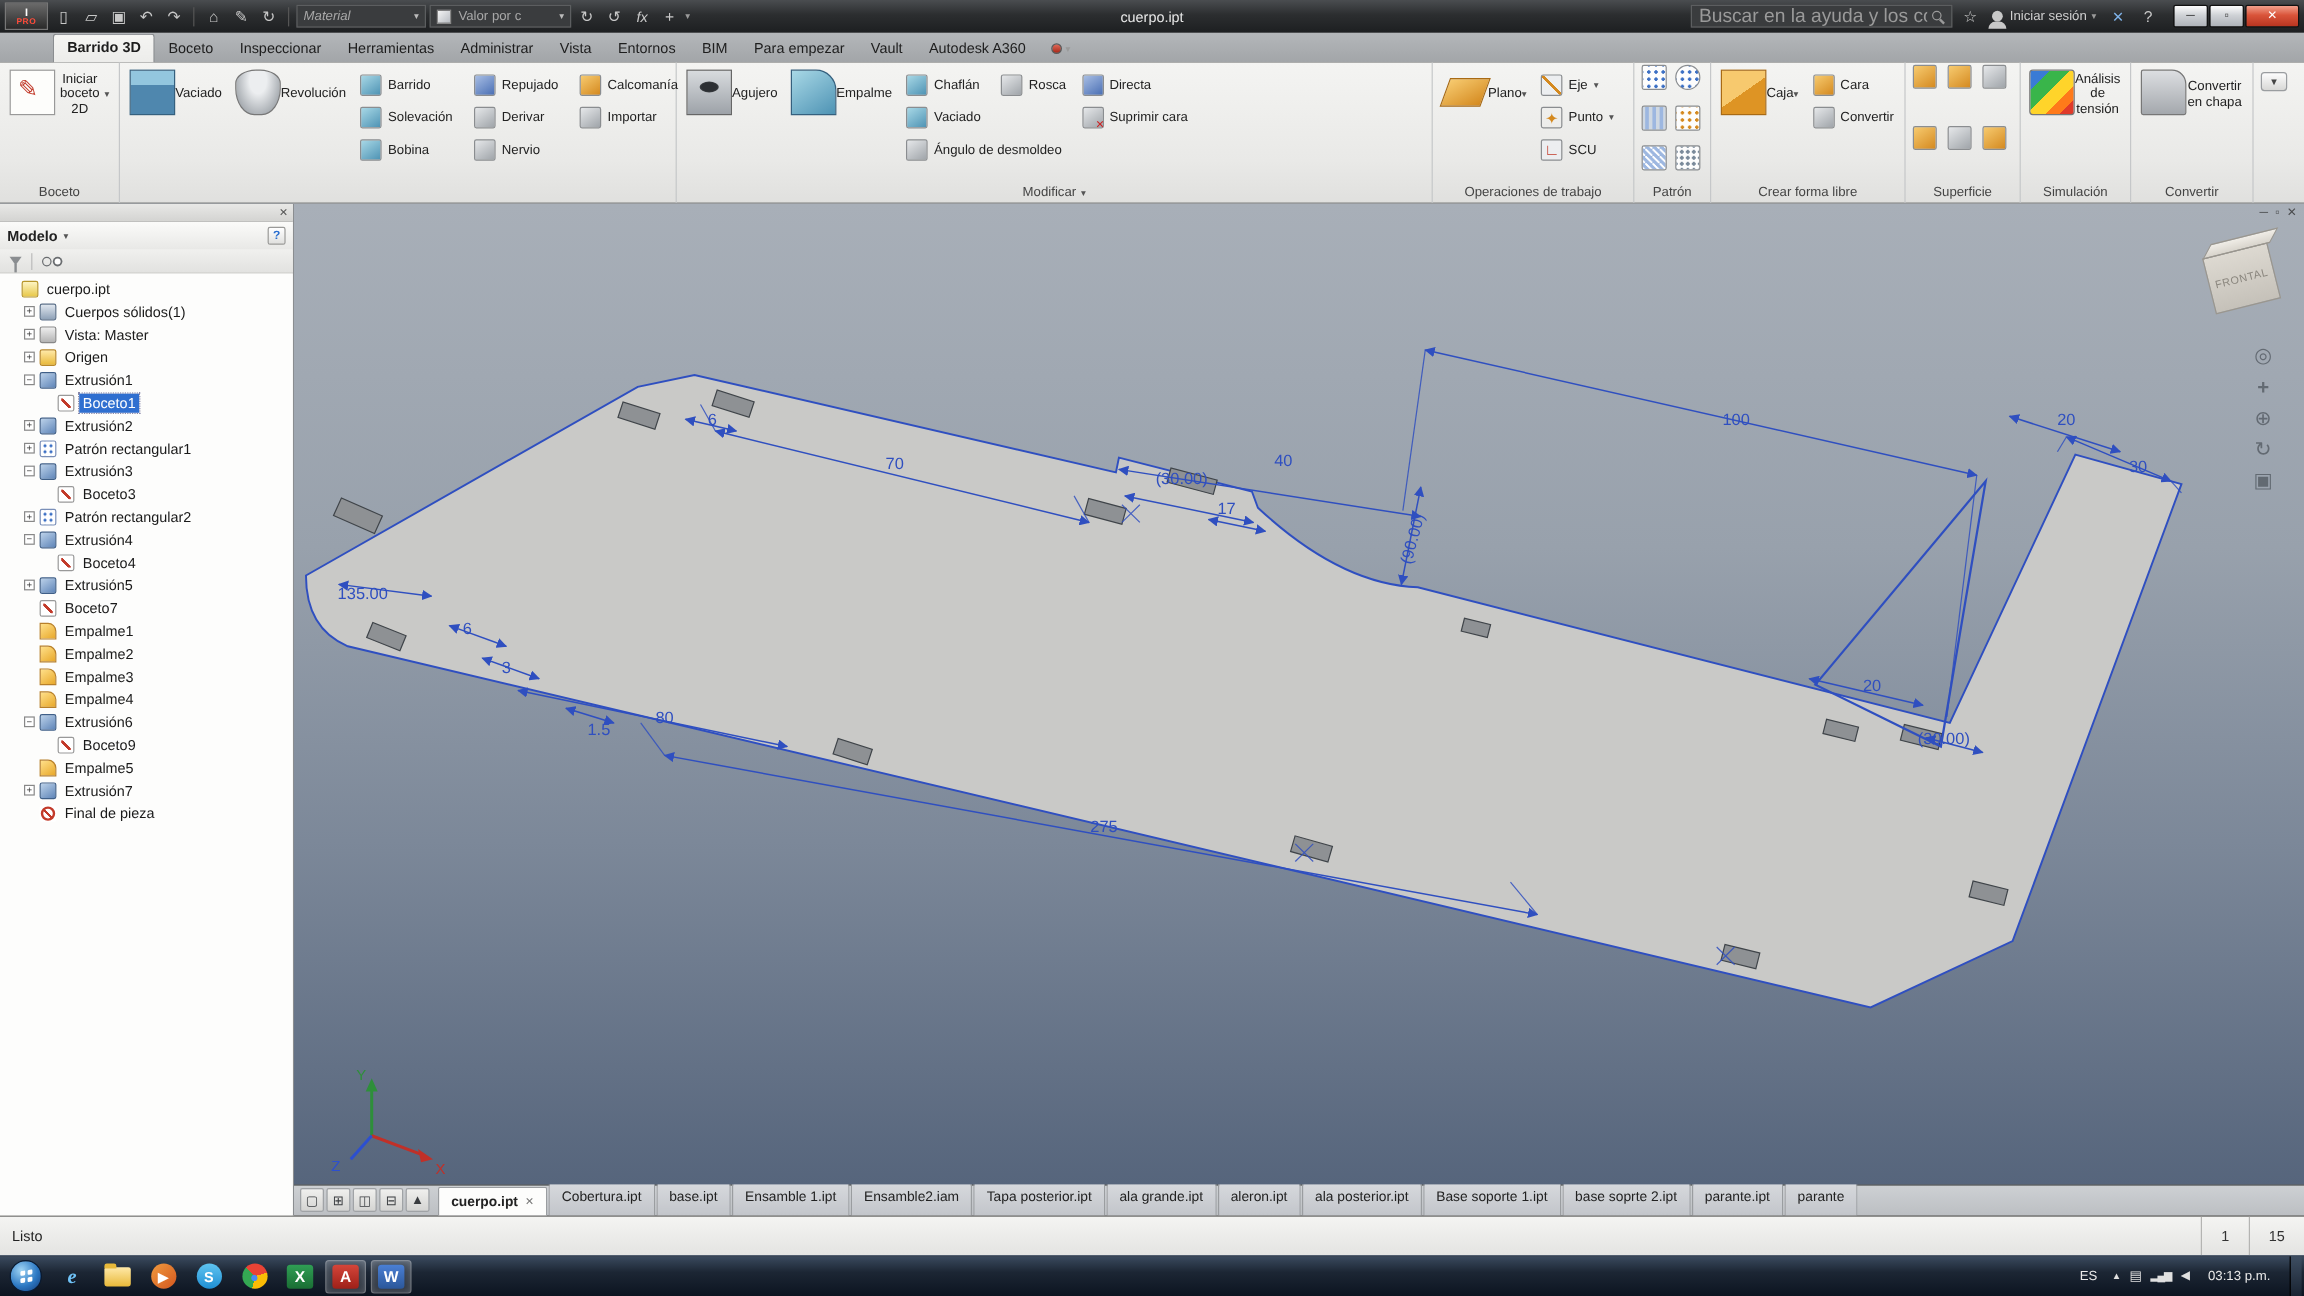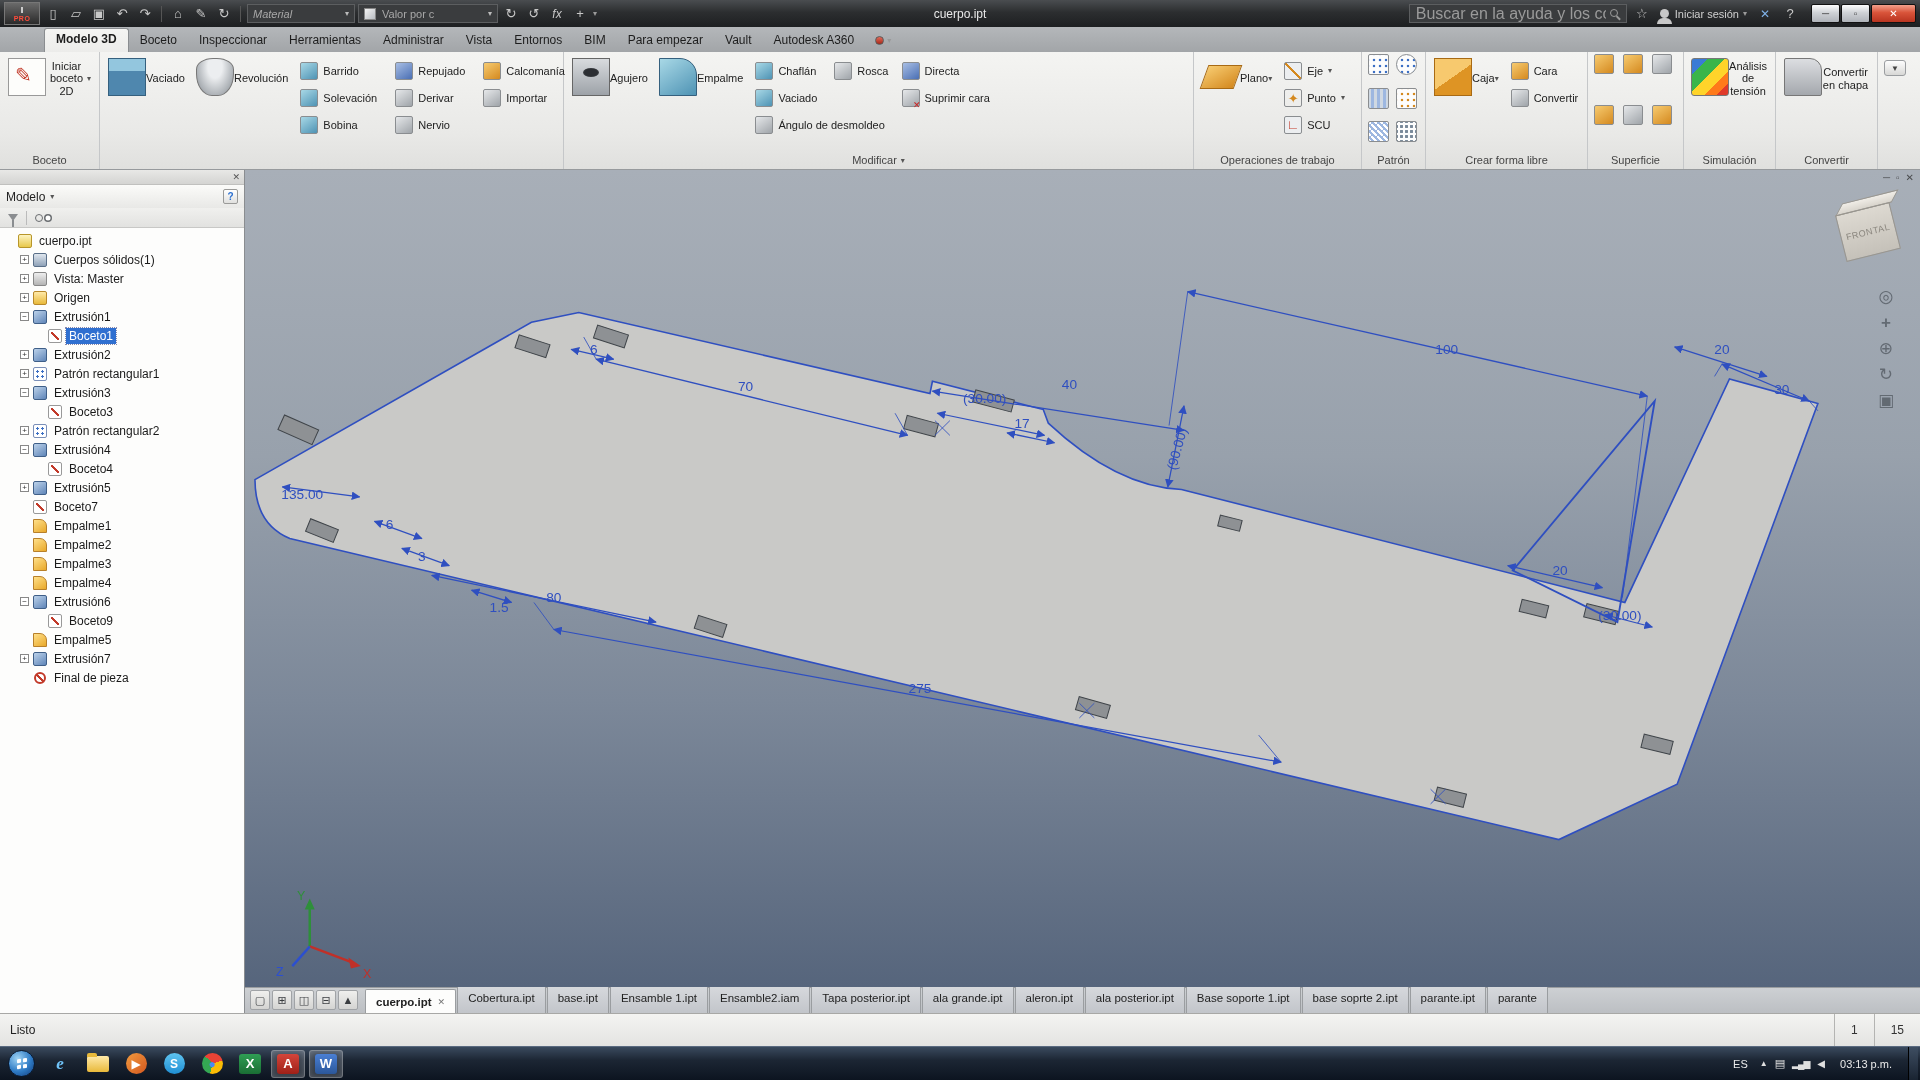--- a/index.html
+++ b/index.html
@@ -10,21 +10,21 @@
 .titlebar{height:27px;background:linear-gradient(#4a4d50,#2c2e30 45%,#1d1f21);display:flex;align-items:center;color:#cfcfcf;position:relative;padding:0 4px;gap:3px;flex:none}
 .logo{width:36px;height:23px;background:linear-gradient(#6a6a6a,#2a2a2a);border:1px solid #777;display:flex;flex-direction:column;align-items:center;justify-content:center;line-height:1}
 .logo .li{color:#fff;font-size:9px;font-weight:bold}
 .logo .lp{color:#ff4b3a;font-size:7px;font-weight:bold;letter-spacing:.5px}
 .qi{min-width:20px;height:20px;display:flex;align-items:center;justify-content:center;font-size:13px;color:#c8c8c8;border-radius:2px}
 .qi.fx{font-style:italic;font-size:12px}
 .car{font-size:8px;color:#9a9a9a}
 .vsep{width:1px;height:16px;background:#555;margin:0 3px}
 .dd{height:19px;background:#3a3c3e;border:1px solid #5c5e60;color:#a8a8a8;display:flex;align-items:center;padding:0 5px;font-size:11px;gap:6px}
 .dd-material{width:108px;font-style:italic}
-.dd-appearance{width:140px}
+.dd-appearance{width:118px}
 .dd .ddcar{margin-left:auto;font-size:8px;color:#bbb}
 .swatch{width:12px;height:12px;background:linear-gradient(135deg,#f4f4f4,#b8bcc2);border:1px solid #888;flex:none}
 .doc-title{position:absolute;left:50%;transform:translateX(-50%);color:#e8e8e8;font-size:12px}
 .tb-right{margin-left:auto;display:flex;align-items:center;gap:5px}
 .search{width:218px;height:19px;background:#3a3c3e;border:1px solid #5c5e60;position:relative;display:flex;align-items:center}
 .search input{background:transparent;border:none;outline:none;color:#b8b8b8;font-size:16px;padding:0 20px 0 6px;width:100%}
 .search input::placeholder{color:#9a9a9a}
 .mag{position:absolute;right:8px;top:4px;width:8px;height:8px;border:1.5px solid #9a9a9a;border-radius:50%}
 .mag::after{content:"";position:absolute;right:-4px;bottom:-2px;width:5px;height:1.5px;background:#9a9a9a;transform:rotate(45deg)}
 .person{width:9px;height:9px;border-radius:50%;background:#c8c8c8;position:relative;margin-right:2px}
@@ -88,21 +88,21 @@
 .pat.p-f{background-image:radial-gradient(#7a8a9a 1.4px,transparent 1.6px);background-size:5px 5px}
 .sfgrid{display:grid;grid-template-columns:auto auto auto;gap:4px;padding-top:2px}
 .rib-collapse{margin-left:auto;margin-top:8px;margin-right:14px;width:22px;height:16px;border:1px solid #9a9da0;border-radius:3px;background:linear-gradient(#fdfdfd,#d8d8d6);display:flex;align-items:center;justify-content:center;font-size:8px;color:#444}
 
 
 .main{flex:1;display:flex;min-height:0}
 .browser{width:245px;background:#f2f2f0;border-right:1px solid #8a8d90;display:flex;flex-direction:column;flex:none}
 .b-strip{height:15px;background:linear-gradient(#e8e8e6,#d4d4d2);display:flex;justify-content:flex-end;align-items:center;padding:0 4px;border-bottom:1px solid #c0c0be}
 .b-x{font-size:9px;color:#555}
 .b-head{height:23px;display:flex;align-items:center;padding:0 6px;gap:5px;background:linear-gradient(#fbfbf9,#e8e8e6)}
-.b-title{display:flex;align-items:center;gap:5px;font-size:12px;font-weight:normal;color:#222}
+.b-title{display:flex;align-items:center;gap:5px;font-size:12px;font-weight:bold;color:#222}
 .b-help{margin-left:auto;width:15px;height:15px;border:1px solid #9a9a98;border-radius:2px;background:linear-gradient(#fff,#e0e0de);font-size:10px;color:#2a6fd0;display:flex;align-items:center;justify-content:center;font-weight:bold}
 .b-filter{height:20px;display:flex;align-items:center;gap:8px;padding:0 8px;background:linear-gradient(#f0f0ee,#e2e2e0);border-bottom:1px solid #c8c8c6}
 .funnel{width:0;height:0;border-left:5px solid transparent;border-right:5px solid transparent;border-top:7px solid #8a8d90;position:relative}
 .funnel::after{content:"";position:absolute;left:-1px;top:-1px;width:2px;height:7px;background:#8a8d90}
 .vsep2{width:1px;height:14px;background:#bbb}
 .binoc{width:8px;height:8px;border-radius:50%;border:1.5px solid #6a6d70;box-shadow:9px 0 0 -1.5px #fff,9px 0 0 0 #6a6d70;margin-right:10px}
 .b-tree{flex:1;background:#fdfdfc;overflow:hidden;padding-top:3px}
 .trow{display:flex;align-items:center;height:19px;padding-left:calc(5px + var(--lv)*15px);gap:4px;font-size:12px;color:#1a1a1a}
 .exp{width:9px;height:9px;border:1px solid #888;background:#fff;font-size:8px;line-height:7px;text-align:center;color:#333;flex:none}
 .exp-sp{width:9px;flex:none}
@@ -220,21 +220,21 @@
       <div class="winbtns">
         <span class="wb">─</span>
         <span class="wb">▫</span>
         <span class="wb close">✕</span>
       </div>
     </div>
   </div>
 
   <div class="tabrow">
     <div style="display:flex;align-items:flex-end">
-        <div class="rtab active">Modelo 3D</div>
+        <div class="rtab active">Barrido 3D</div>
         <div class="rtab">Boceto</div>
         <div class="rtab">Inspeccionar</div>
         <div class="rtab">Herramientas</div>
         <div class="rtab">Administrar</div>
         <div class="rtab">Vista</div>
         <div class="rtab">Entornos</div>
         <div class="rtab">BIM</div>
         <div class="rtab">Para empezar</div>
         <div class="rtab">Vault</div>
         <div class="rtab">Autodesk A360</div>

